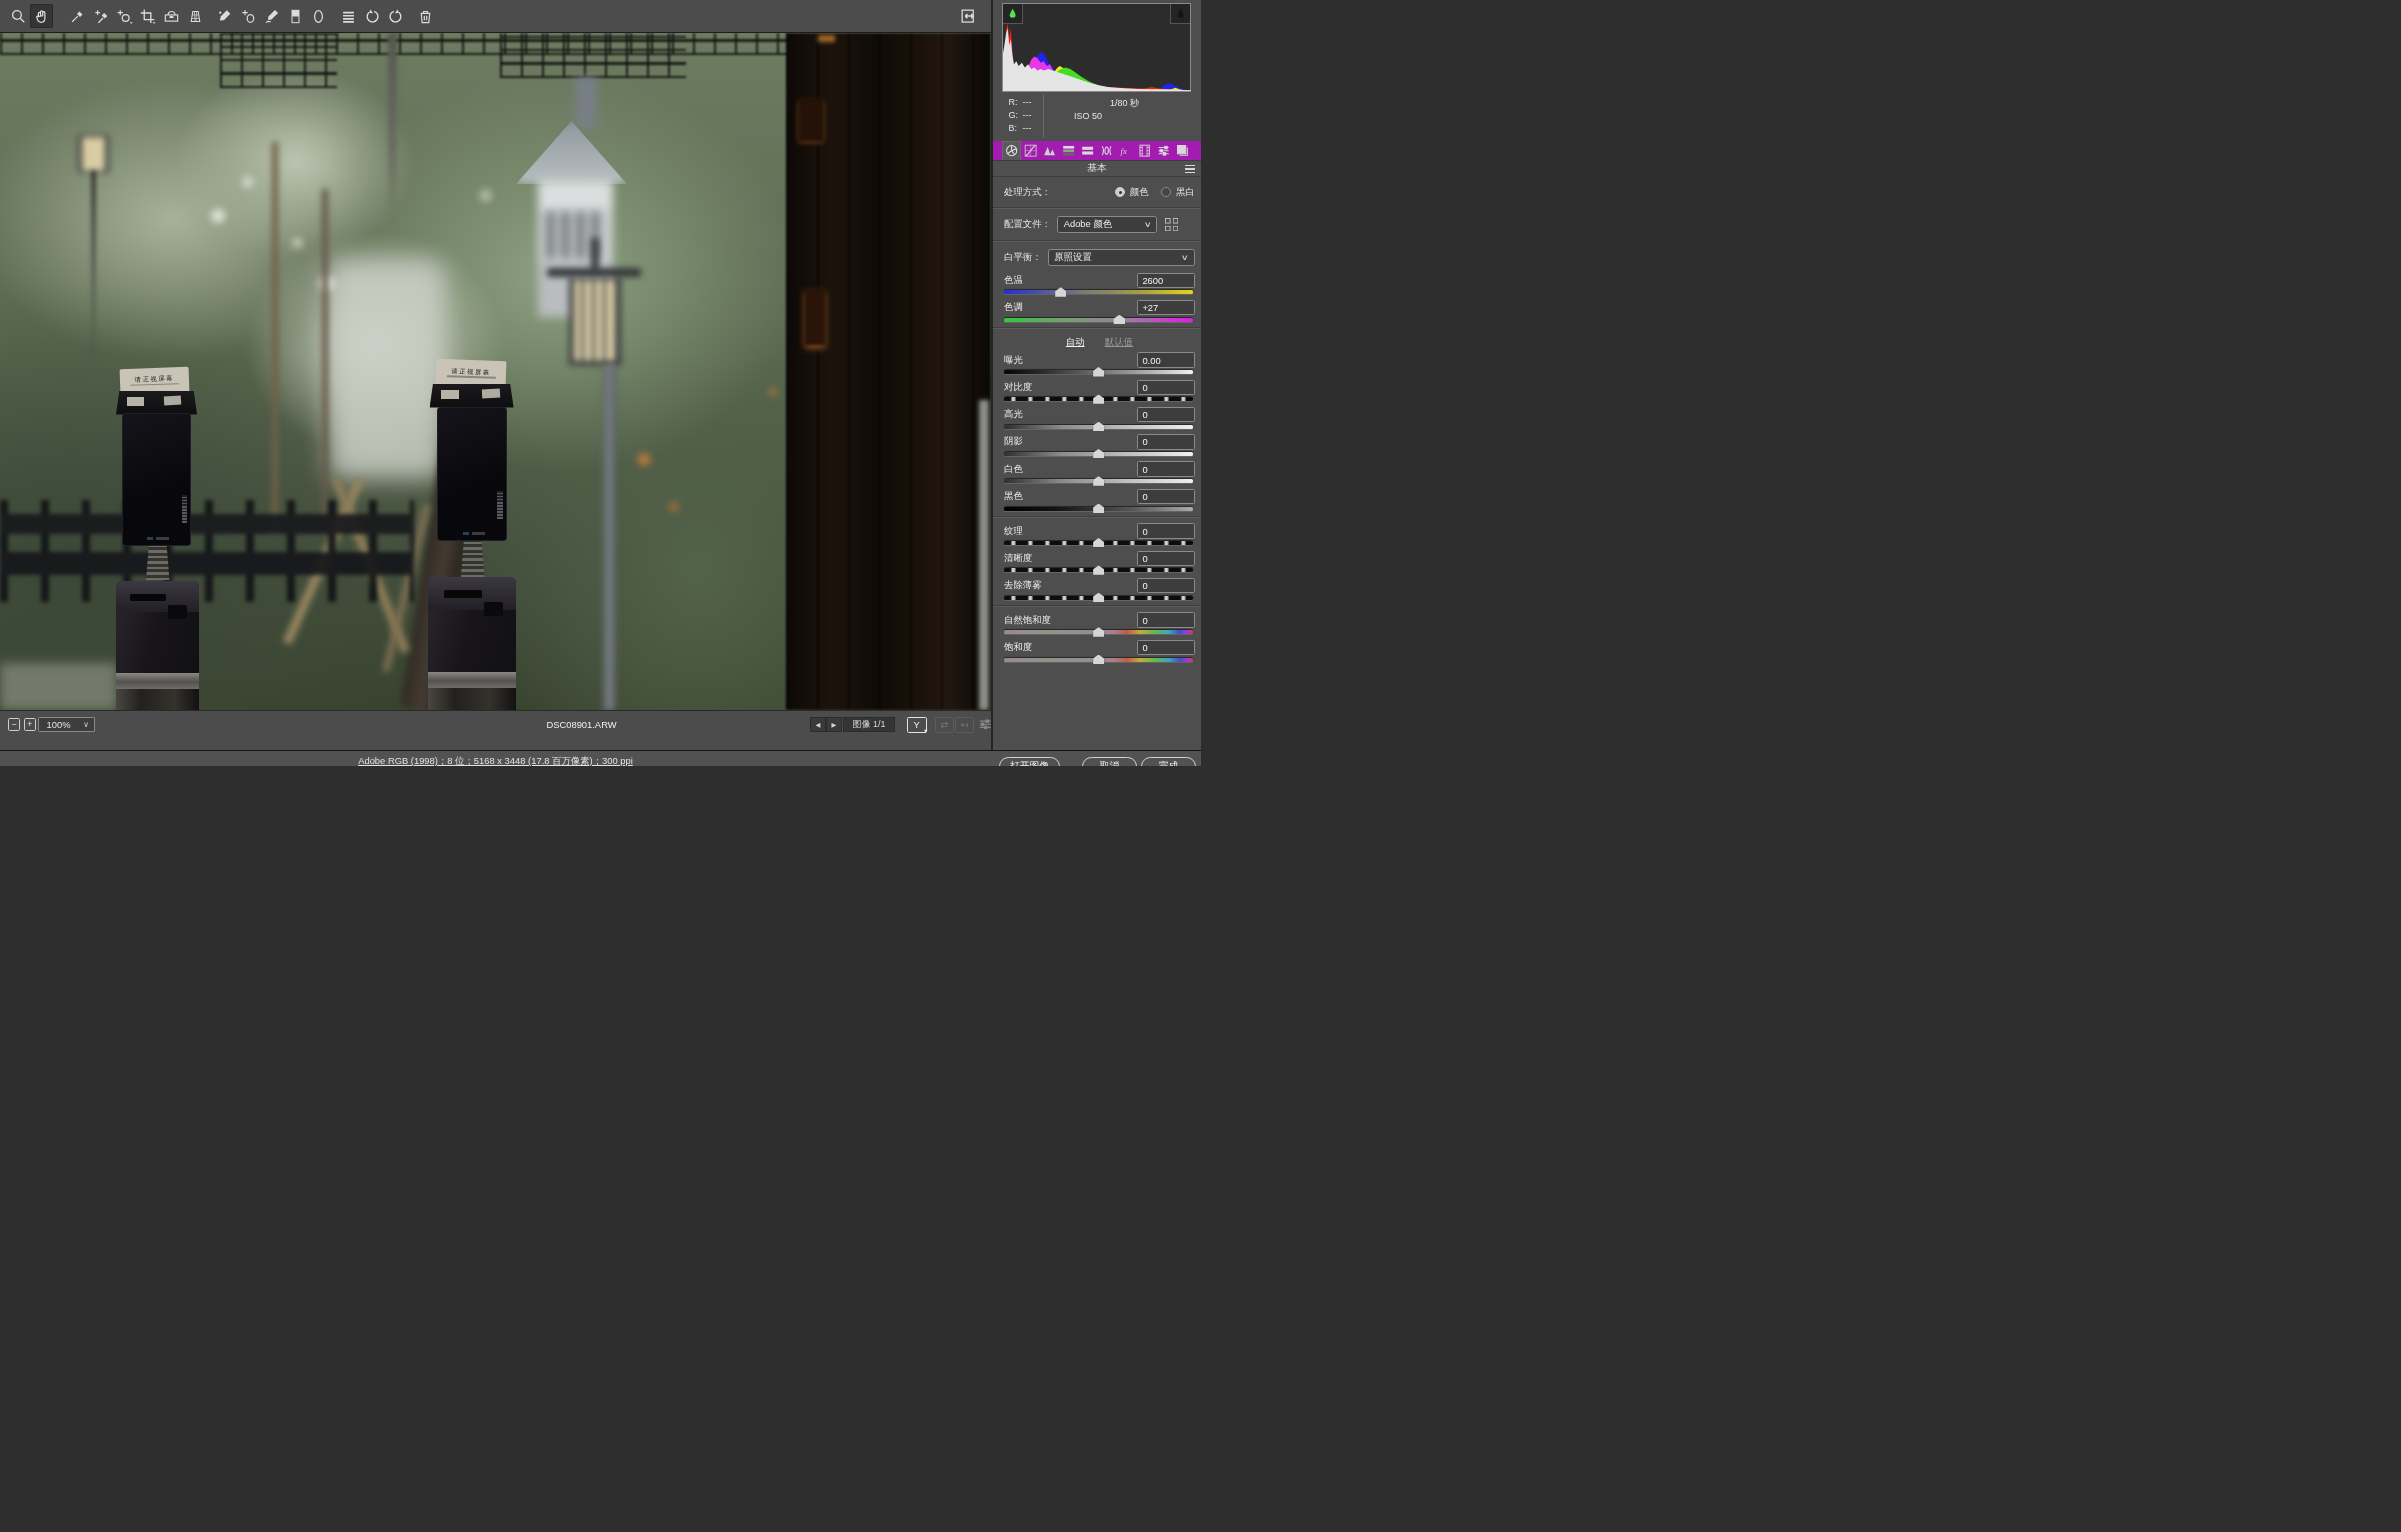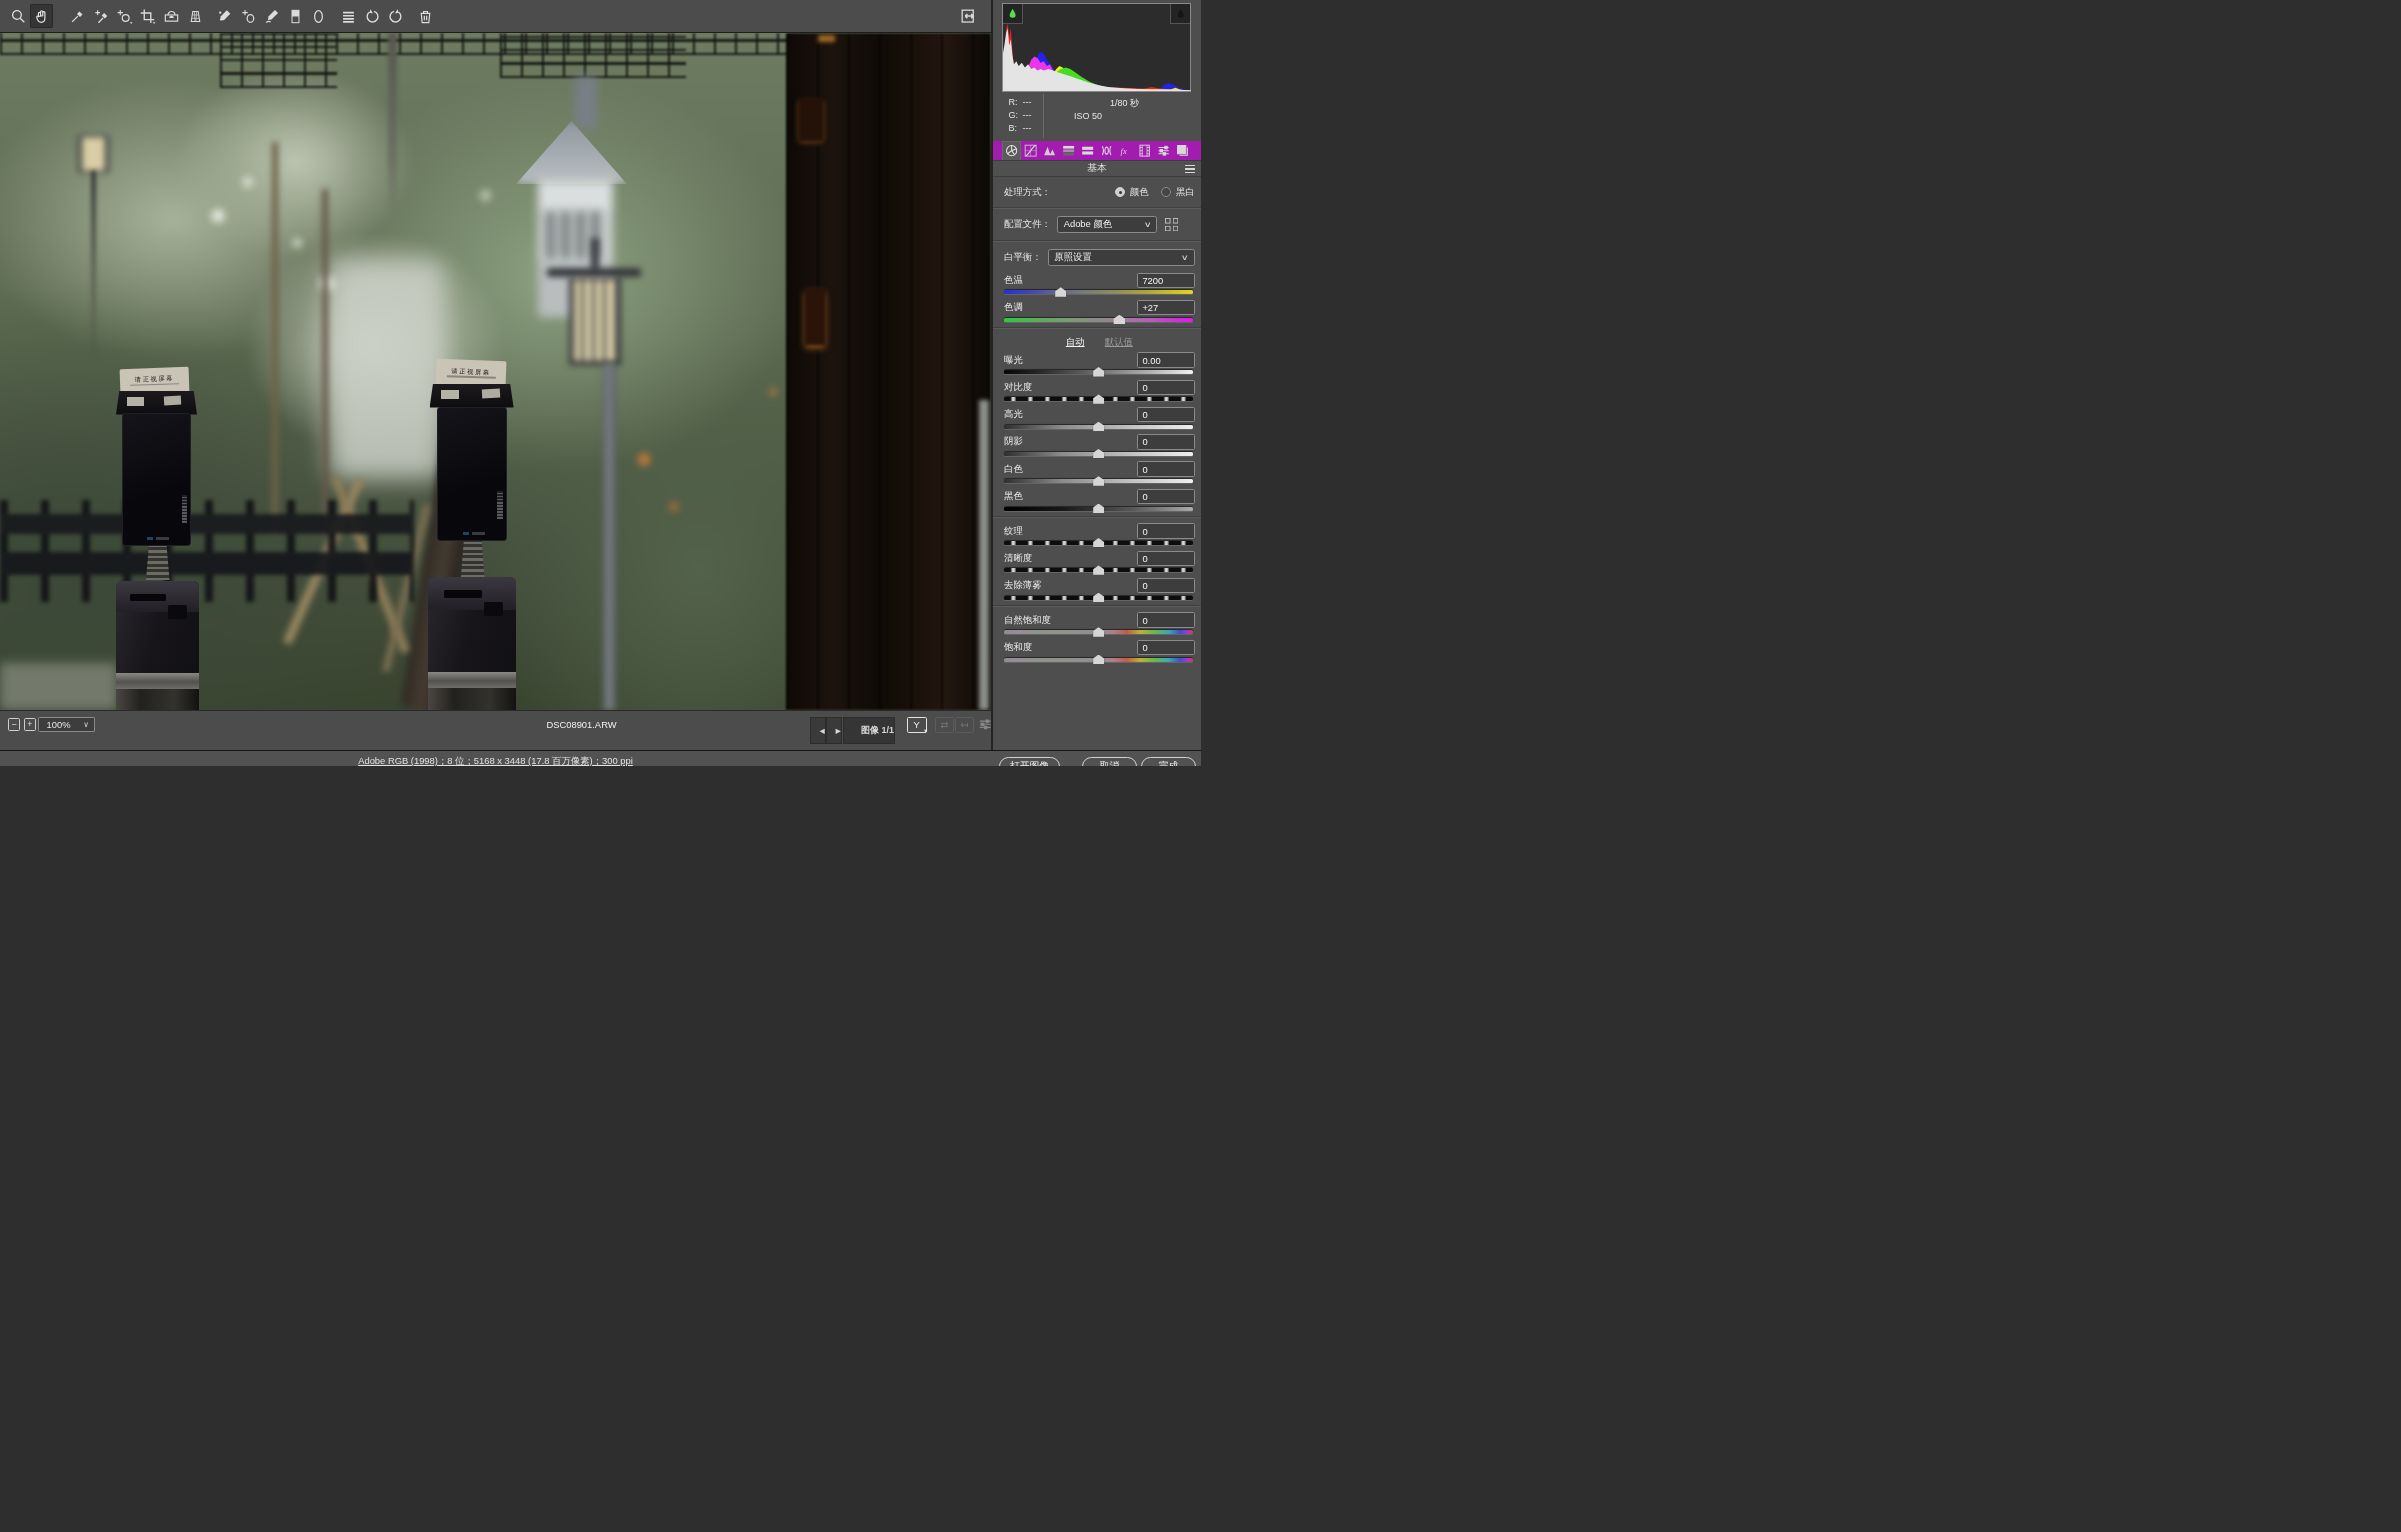--- a/index.html
+++ b/index.html
@@ -92,22 +92,22 @@
   
   #statusbar{position:absolute;left:0;top:710px;width:991px;height:40px;background:#4c4c4c;
              border-top:0.8px solid #2a2a2a;box-sizing:border-box;font-size:9.4px;}
   .sq-btn{position:absolute;top:7px;width:12.5px;height:12.5px;border:0.8px solid #cfcfcf;border-radius:1.6px;
           box-sizing:border-box;display:flex;align-items:center;justify-content:center;font-size:8.6px;color:#e8e8e8;line-height:1;}
   #zoom-field{position:absolute;left:38px;top:6.3px;width:41px;height:15px;background:#3d3d3d;border:0.8px solid #8b8b8b;
           box-sizing:border-box;border-radius:1.6px 0 0 1.6px;display:flex;align-items:center;justify-content:center;}
   #zoom-chev{position:absolute;left:78px;top:6.3px;width:17px;height:15px;background:#3d3d3d;border:0.8px solid #8b8b8b;border-left:none;
           box-sizing:border-box;border-radius:0 1.6px 1.6px 0;display:flex;align-items:center;justify-content:center;color:#cfcfcf;font-size:7.8px;}
   #filename{position:absolute;left:0;top:7.8px;width:1163px;text-align:center;color:#f0f0f0;}
-  .nav-tile{position:absolute;top:6.3px;height:27px;background:#3a3a3a;border:0.8px solid #2c2c2c;box-sizing:border-box;
-            display:flex;align-items:center;justify-content:flex-end;color:#d6d6d6;font-weight:bold;}
+  .nav-tile{position:absolute;top:6.3px;height:15px;background:#3a3a3a;border:0.8px solid #2c2c2c;box-sizing:border-box;
+            display:flex;align-items:center;justify-content:center;color:#d6d6d6;}
   #img-nav{left:843px;width:52px;background:#353535;font-size:9px;}
   #btn-prev{left:810px;width:15.6px;font-size:6.3px;}
   #btn-next{left:826px;width:15.6px;font-size:6.3px;}
   #y-btn{position:absolute;left:907px;top:5.5px;width:19.5px;height:16.4px;border:1.2px solid #e4e4e4;border-radius:1.6px;
          box-sizing:border-box;color:#f0f0f0;font-size:9.4px;display:flex;align-items:center;justify-content:center;}
   #y-caret{position:absolute;left:923px;top:17px;font-size:5.5px;color:#e4e4e4;}
   .ghost{position:absolute;top:5.5px;width:19px;height:16.4px;border:0.8px solid #6a6a6a;border-radius:1.6px;box-sizing:border-box;
          display:flex;align-items:center;justify-content:center;color:#9a9a9a;opacity:.55;font-size:9.4px;}
   
   #bottombar{position:absolute;left:0;top:750px;width:1201px;height:31px;background:#525252;border-top:1.6px solid #161616;box-sizing:border-box;}
@@ -488,21 +488,21 @@
       <span>白平衡：</span>
       <span class="sel-box" style="flex:1;margin-left:6.3px;">
         <span>原照设置</span>
         <span class="chev">∨</span>
       </span>
     </div>
 
     <div class="srow">
       <div class="srow-top">
           <span class="slabel">色温</span>
-          <span class="vbox">7200</span>
+          <span class="vbox">2600</span>
         </div>
       <div class="track tk-temp">
           <span class="thumb" style="left: 30%;"></span>
         </div>
     </div>
     <div class="srow">
       <div class="srow-top">
           <span class="slabel">色调</span>
           <span class="vbox">+27</span>
         </div>

